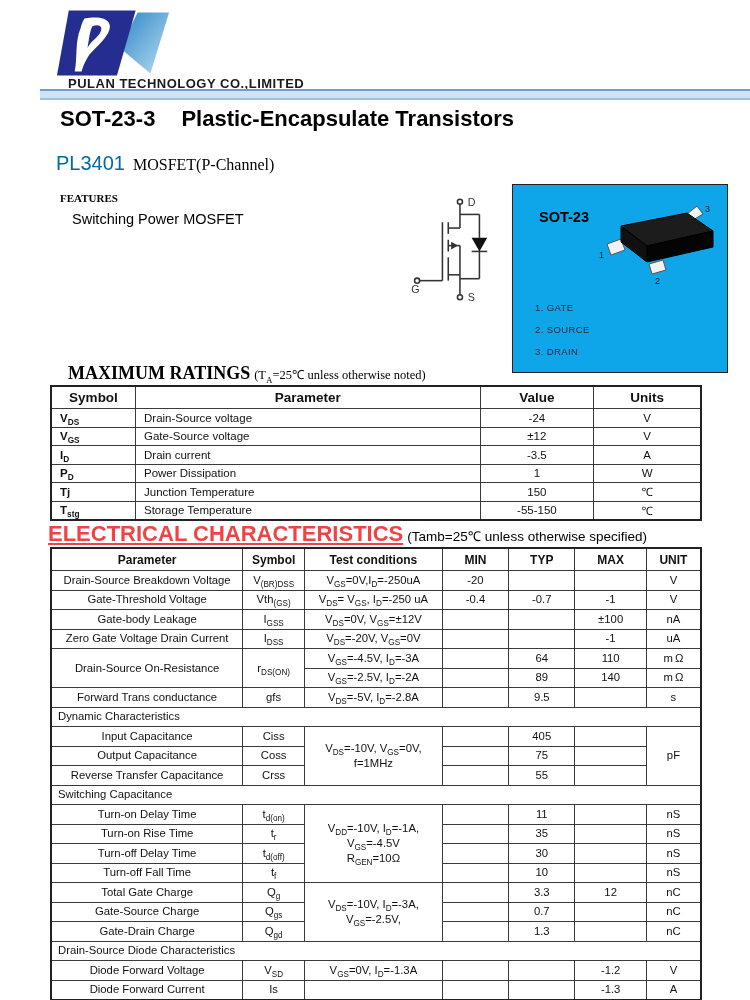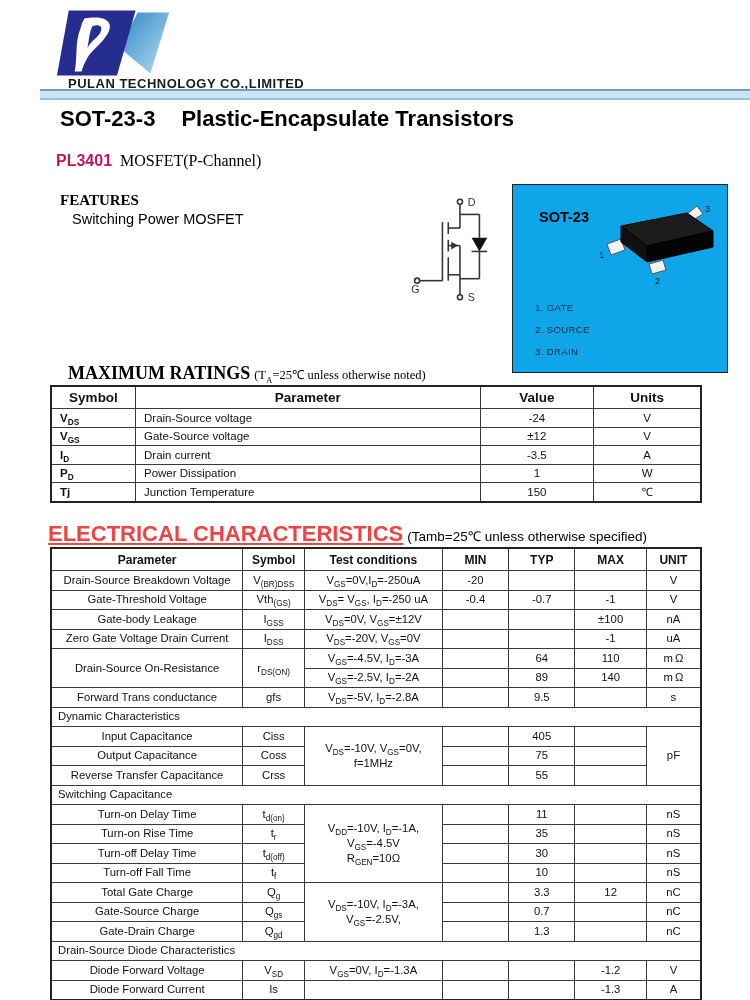--- a/index.html
+++ b/index.html
@@ -9,24 +9,24 @@
   .logo{position:absolute;left:55px;top:8px;width:118px;height:70px;}
   .company{position:absolute;left:68px;top:76px;font-size:13px;font-weight:bold;
            letter-spacing:0.5px;color:#1a1a1a;}
   .rule{position:absolute;left:40px;top:89px;width:710px;height:7px;background:#cfe4f3;
         border-top:2px solid #6f9ecb;border-bottom:2px solid #9dc2e0;}
   
   .doc-title{position:absolute;left:60px;top:106px;font-family:Liberation Sans, sans-serif;
              font-weight:bold;font-size:22px;color:#000;}
   .doc-title .t2{margin-left:26px;}
   .part-line{position:absolute;left:56px;top:152px;}
-  .part-number{font-size:16px;font-weight:bold;color:#be185d;}
+  .part-number{font-size:20px;font-weight:normal;color:#0369a1;}
   .part-type{font-family:"Liberation Serif",serif;font-size:16px;margin-left:8px;color:#000;}
   .features-h{position:absolute;left:60px;top:192px;font-family:"Liberation Serif",serif;
-              font-weight:bold;font-size:15px;color:#000;}
+              font-weight:bold;font-size:11px;color:#000;}
   .features-item{position:absolute;left:72px;top:211px;font-size:14.5px;color:#000;}
   
   .mosfet{position:absolute;left:408px;top:193px;width:100px;height:112px;}
   .sot-box{position:absolute;left:512px;top:152px;width:214px;height:187px;
            border:1px solid #222;background:#0ea5e9;margin-top:32px;}
   .sot-title{position:absolute;left:26px;top:24px;font-size:14.5px;font-weight:bold;color:#000;}
   .sot-pkg{position:absolute;left:78px;top:14px;width:130px;height:96px;}
   .pin-list{position:absolute;left:22px;top:112px;font-size:9.5px;color:#2a2a3a;line-height:22px;
             letter-spacing:0.4px;}
   
@@ -179,20 +179,26 @@
           <td class="al">Power Dissipation</td>
           <td class="ac">1</td>
           <td class="ac">W</td>
         </tr>
         <tr>
           <td class="sym">Tj</td>
           <td class="al">Junction Temperature</td>
           <td class="ac">150</td>
           <td class="ac">℃</td>
         </tr>
+        <tr>
+          <td class="sym">T<sub>stg</sub></td>
+          <td class="al">Storage Temperature</td>
+          <td class="ac">-55-150</td>
+          <td class="ac">℃</td>
+        </tr>
       </tbody>
   </table>
 
   <div class="elec-head">
     <span class="big">ELECTRICAL CHARACTERISTICS</span><span class="small">(Tamb=25℃ unless otherwise specified)</span>
   </div>
 
   <table class="elec-table">
     <colgroup>
       <col style="width:29.5%">

